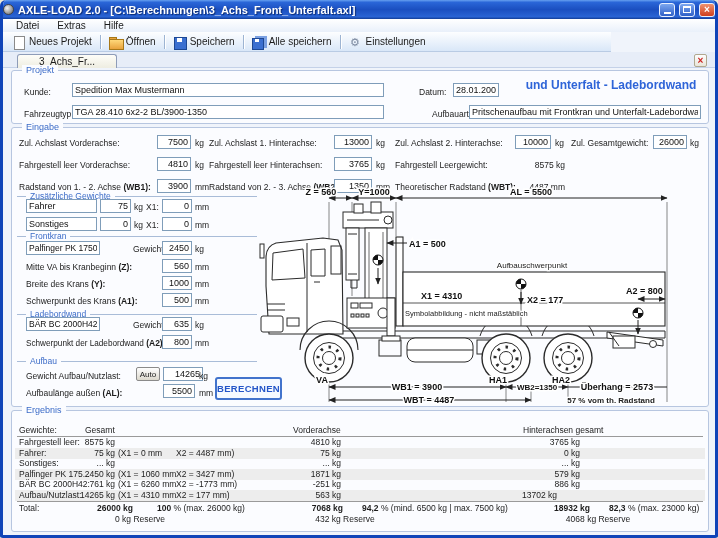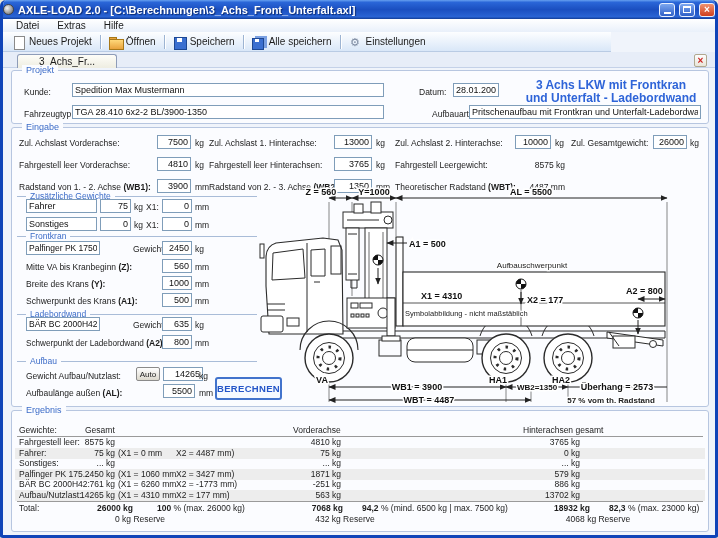--- a/index.html
+++ b/index.html
@@ -126,21 +126,20 @@
   </div>
   <span class="lbl" style="left:21px;top:87px">Kunde:</span>
   <input class="inp" style="left: 69px; top: 83px; width: 312px;" value="Spedition Max Mustermann">
   <span class="lbl" style="left:416px;top:87px">Datum:</span>
   <input class="inp" style="left: 450px; top: 83px; width: 46px;" value="28.01.2007">
   <span class="lbl" style="left:21px;top:109px">Fahrzeugtyp:</span>
   <input class="inp" style="left: 69px; top: 105px; width: 312px;" value="TGA 28.410 6x2-2 BL/3900-1350">
   <span class="lbl" style="left:429px;top:109px">Aufbauart:</span>
   <input class="inp" style="left: 466px; top: 105px; width: 232px;" value="Pritschenaufbau mit Frontkran und Unterfalt-Ladebordwand">
   <div class="heading">
-    <div>3 Achs LKW mit Frontkran</div>
     <div>und Unterfalt - Ladebordwand</div>
   </div>
 
   <div class="grp" style="left:8px;top:127px;width:698px;height:280px">
     <span class="gcap">Eingabe</span>
   </div>
 
   <span class="lbl" style="left:16px;top:138px">Zul. Achslast Vorderachse:</span>
   <input class="inp num" style="left: 154px; top: 135px; width: 34px;" value="7500">
   <span class="unit" style="left:192px;top:138px">kg</span>
@@ -427,21 +426,21 @@
     <span class="tc" style="left:161px">X2 = -1773 mm)</span>
     <span class="tc tr-r" style="left:254px">-251 kg</span>
     <span class="tc tr-r" style="left:493px">886 kg</span>
   </div>
   <div class="trow alt" style="top:490px">
     <span class="tc" style="left:4px">Aufbau/Nutzlast:</span>
     <span class="tc tr-r" style="left:28px">14265 kg</span>
     <span class="tc" style="left:103px">(X1 = 4310 mm</span>
     <span class="tc" style="left:161px">X2 = 177 mm)</span>
     <span class="tc tr-r" style="left:254px">563 kg</span>
-    <span class="tc tr-r" style="left:493px">13702 kg</span>
+    <span class="tc tr-r" style="left:470px">13702 kg</span>
   </div>
   <div class="hr" style="top:501px"></div>
 
   <div class="trow" style="top:503px">
     <span class="tc" style="left:4px">Total:</span>
     <span class="tc tr-r b" style="left:46px">26000 kg</span>
     <span class="tc" style="left:142px"><b>100</b> <span>% (max. 26000 kg)</span></span>
     <span class="tc tr-r b" style="left:256px">7068 kg</span>
     <span class="tc" style="left:347px"><b>94,2</b> <span>% (mind. 6500 kg | max. 7500 kg)</span></span>
     <span class="tc tr-r b" style="left:503px">18932 kg</span>

